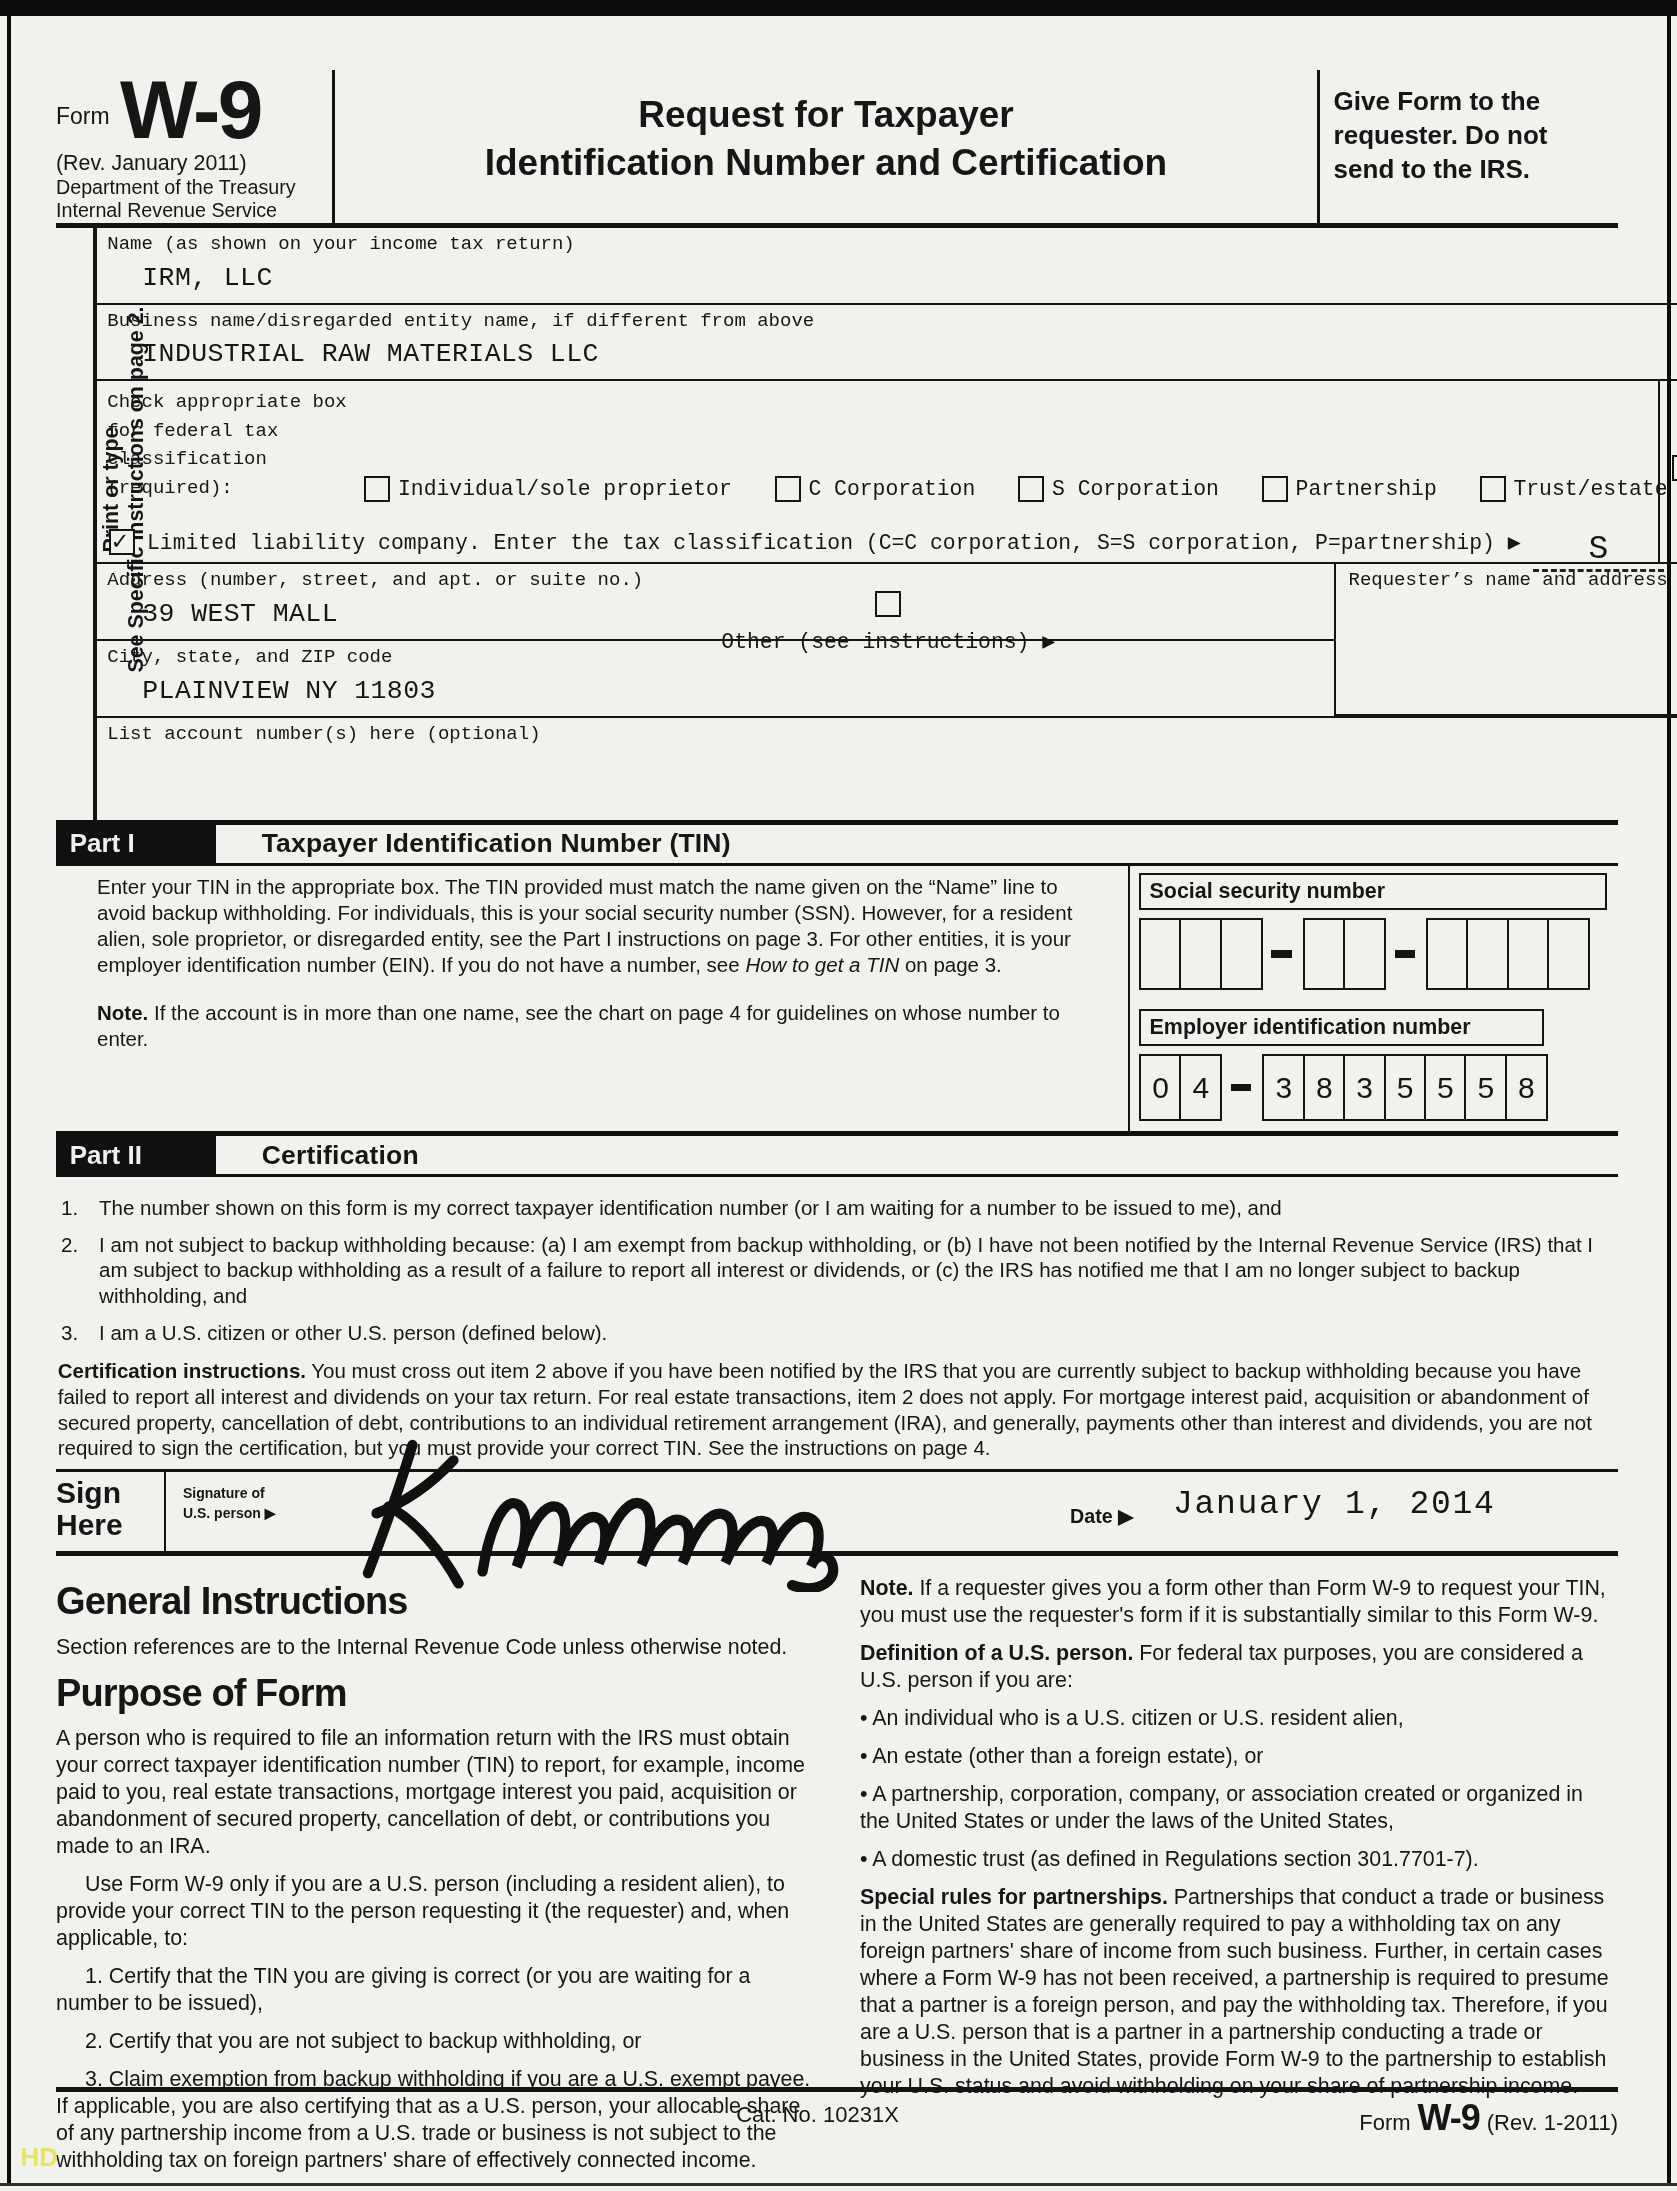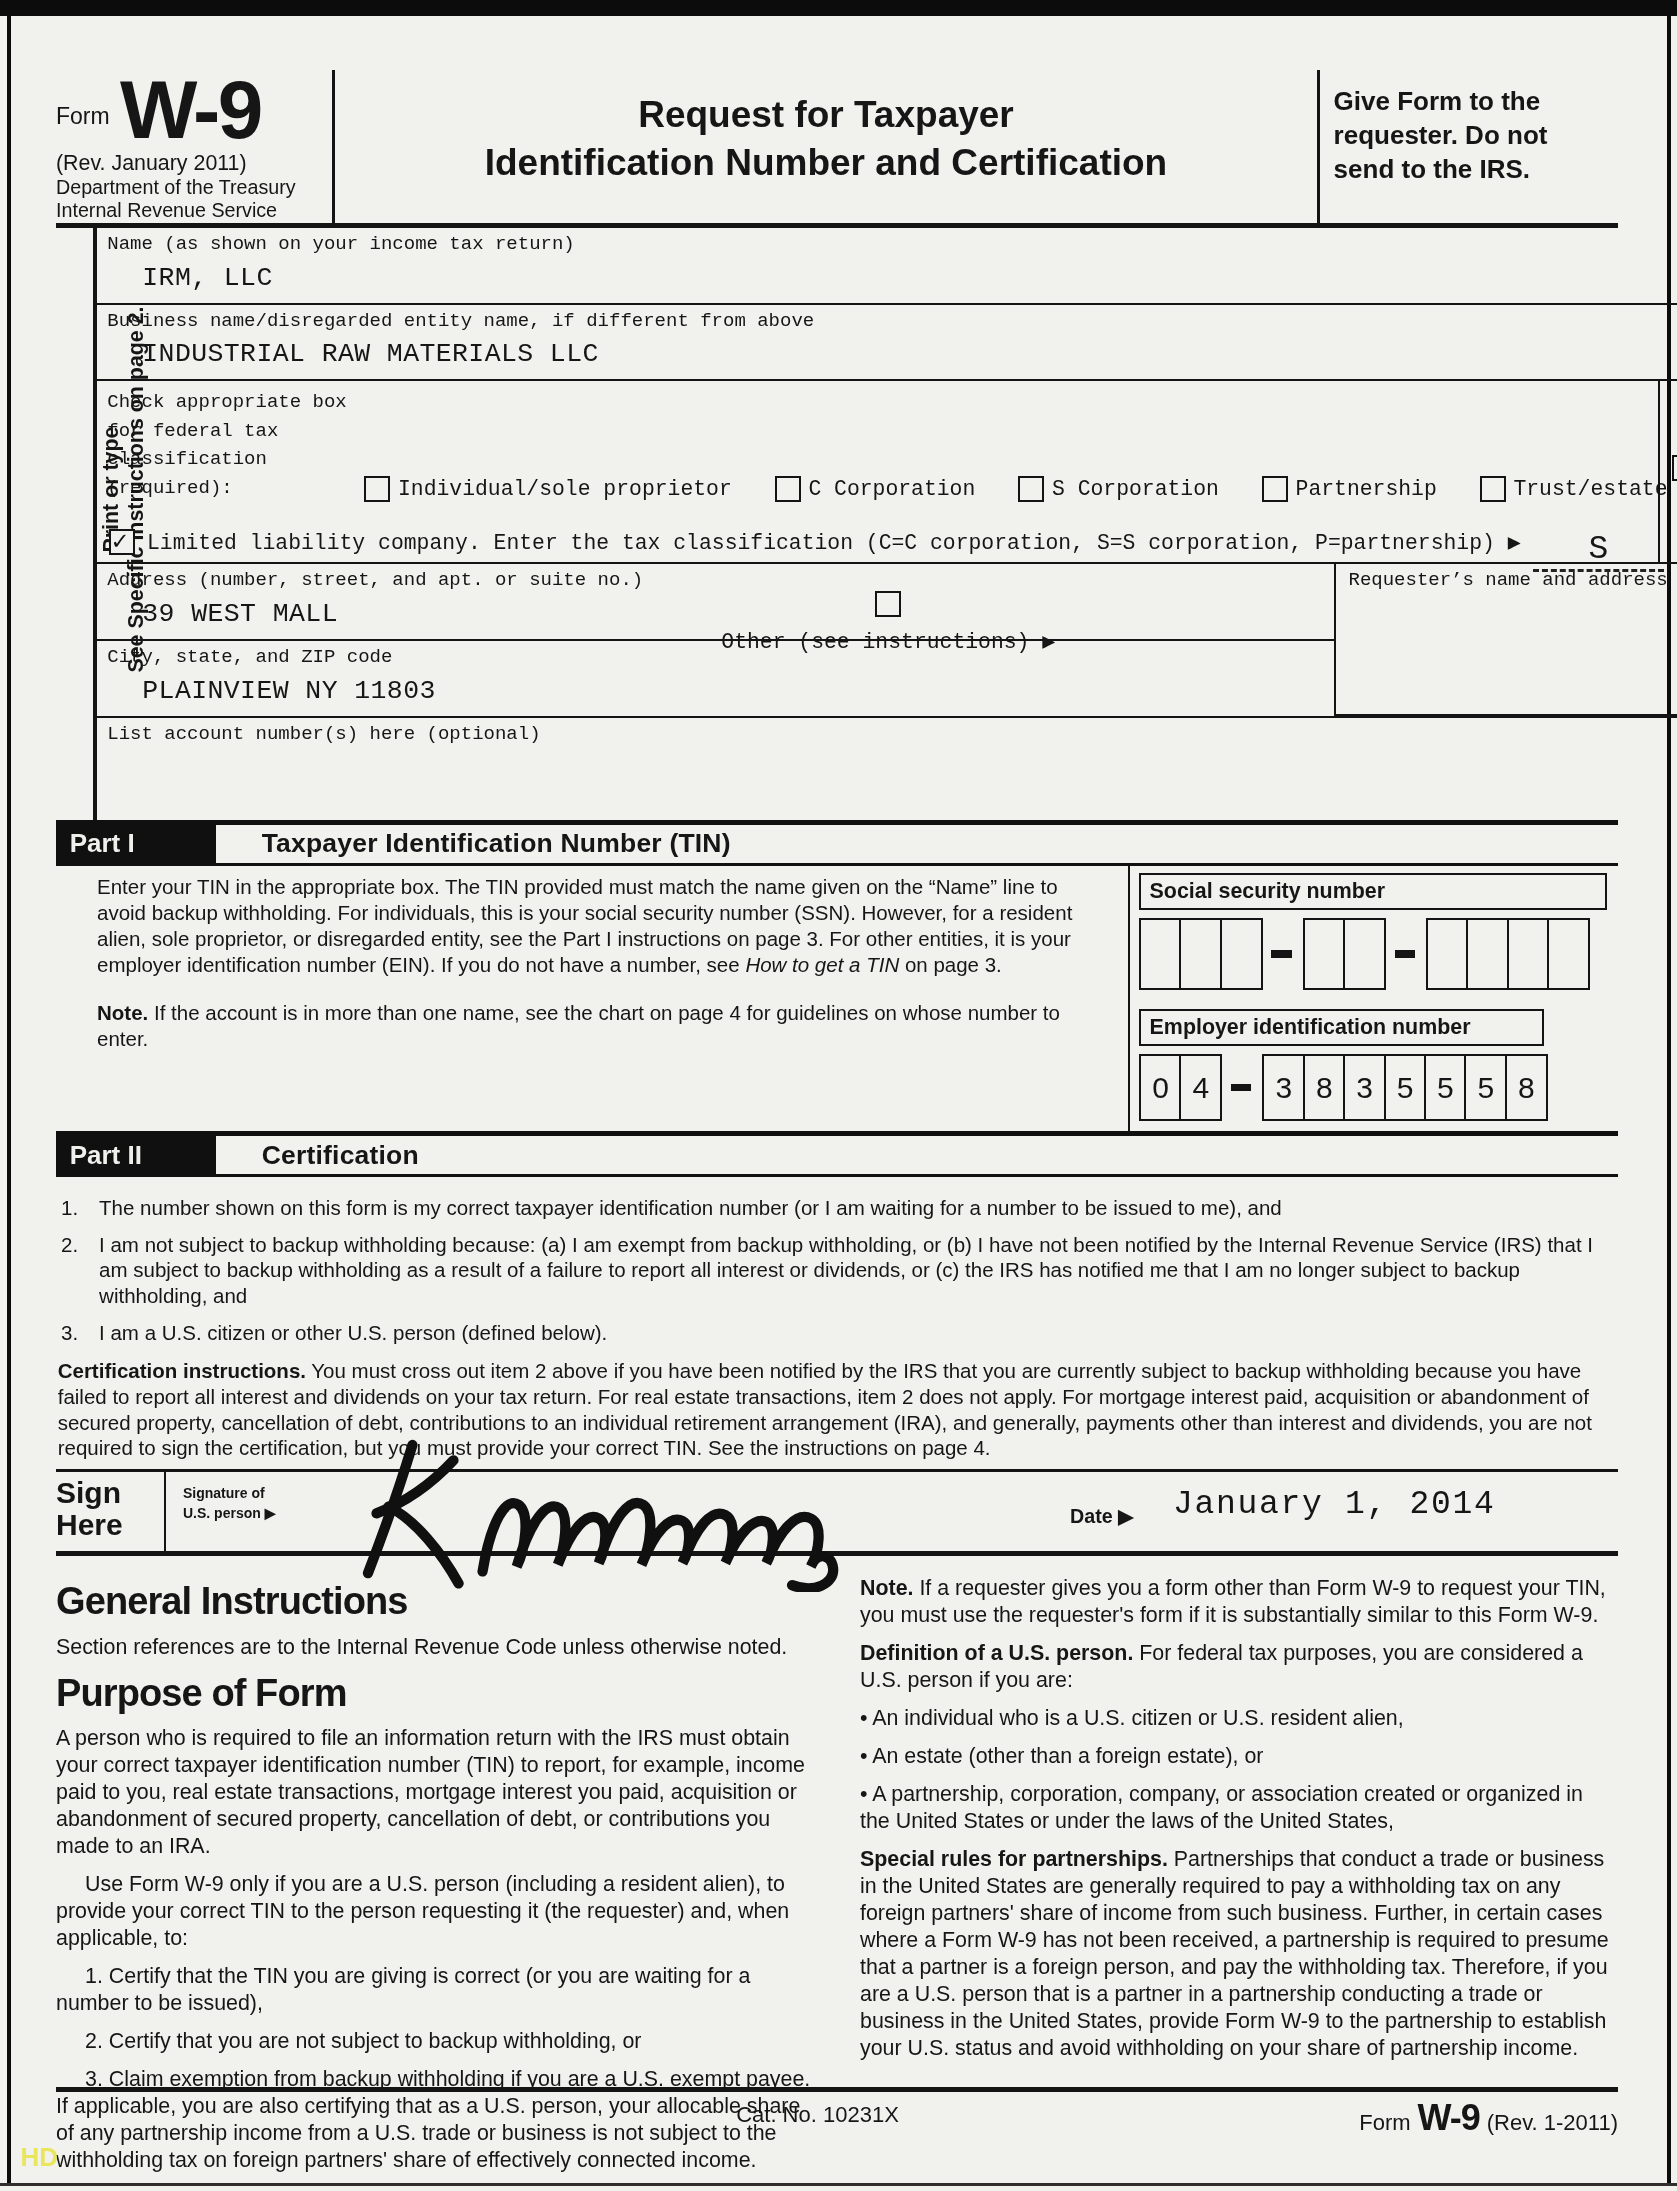--- a/index.html
+++ b/index.html
@@ -329,20 +329,21 @@
         <p class="indent">1. Certify that the TIN you are giving is correct (or you are waiting for a number to be issued),</p>
         <p class="indent">2. Certify that you are not subject to backup withholding, or</p>
         <p class="indent" style="margin-bottom:0">3. Claim exemption from backup withholding if you are a U.S. exempt payee. If applicable, you are also certifying that as a U.S. person, your allocable share of any partnership income from a U.S. trade or business is not subject to the withholding tax on foreign partners' share of effectively connected income.</p>
       </div>
       <div class="icol-r">
         <p><b>Note.</b><span> If a requester gives you a form other than Form W-9 to request your TIN, you must use the requester's form if it is substantially similar to this Form W-9.</span></p>
         <p><b>Definition of a U.S. person.</b><span> For federal tax purposes, you are considered a U.S. person if you are:</span></p>
         <p>• An individual who is a U.S. citizen or U.S. resident alien,</p>
         <p>• An estate (other than a foreign estate), or</p>
         <p>• A partnership, corporation, company, or association created or organized in the United States or under the laws of the United States,</p>
+        <p>• A domestic trust (as defined in Regulations section 301.7701-7).</p>
         <p style="margin-bottom:0"><b>Special rules for partnerships.</b><span> Partnerships that conduct a trade or business in the United States are generally required to pay a withholding tax on any foreign partners' share of income from such business. Further, in certain cases where a Form W-9 has not been received, a partnership is required to presume that a partner is a foreign person, and pay the withholding tax. Therefore, if you are a U.S. person that is a partner in a partnership conducting a trade or business in the United States, provide Form W-9 to the partnership to establish your U.S. status and avoid withholding on your share of partnership income.</span></p>
       </div>
     </div>
   </div>
 
   <div class="footer">
     <div class="cat">Cat. No. 10231X</div>
     <div class="fright">
       <span>Form</span>
       <span class="w9">W-9</span>

